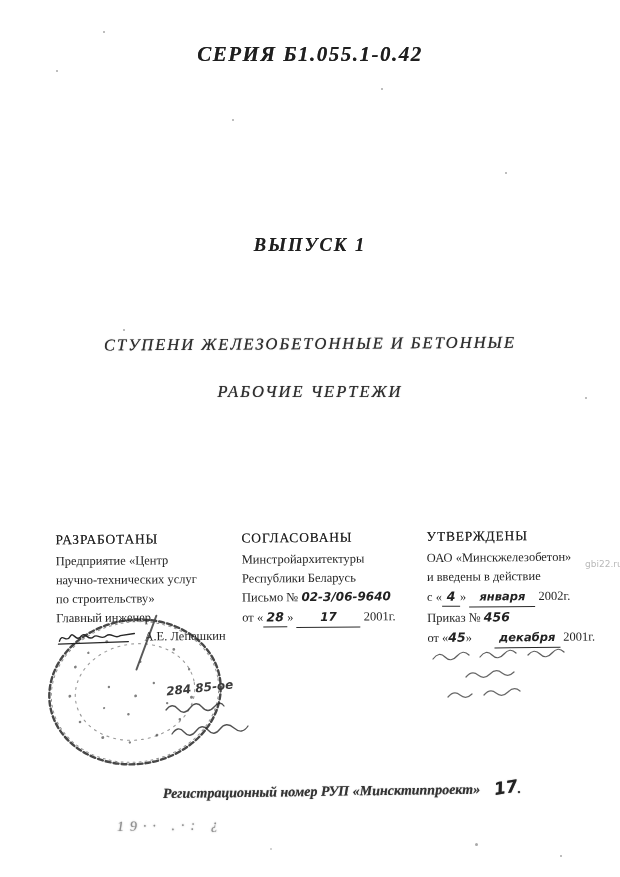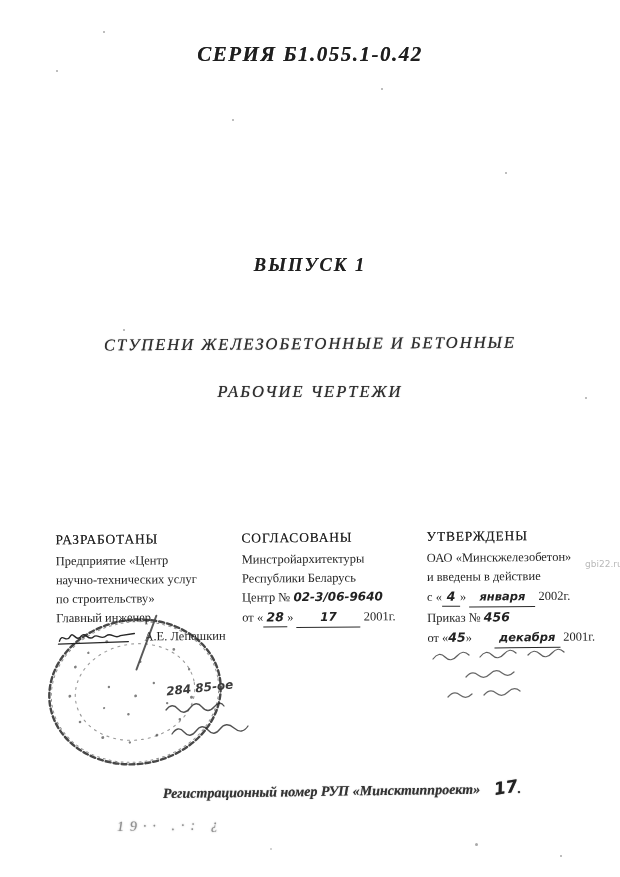--- a/index.html
+++ b/index.html
@@ -18,21 +18,20 @@
     letter-spacing:1.5px;
     text-shadow:0 0 0.6px rgba(0,0,0,0.7);
   }
   .main-title{
     top:162px;font-size:17.5px;line-height:24px;letter-spacing:0.5px;
     text-shadow:0 0 0.5px rgba(0,0,0,0.55);
   }
   .issue{
     top:235px;font-size:18.5px;font-weight:bold;font-style:italic;letter-spacing:2px;
     text-shadow:0 0 0.5px rgba(0,0,0,0.6);
-    margin-top:20px;
   }
   .subtitle{
     font-size:16.5px;font-style:italic;letter-spacing:2px;
     color:#2e2e2e;
     text-shadow:0 0 0.8px rgba(40,40,40,0.8);
   }
   .sub1{top:334px;transform:rotate(-0.4deg);}
   .sub2{top:382px;}
   .cols{
     top:528px;left:0;width:620px;height:130px;
@@ -113,21 +112,21 @@
         </svg>
         <span>А.Е. Лепешкин</span>
       </div>
     </div>
 
     <div class="col col-agr">
       <div class="col-heading">СОГЛАСОВАНЫ</div>
       <div class="line">Минстройархитектуры</div>
       <div class="line">Республики Беларусь</div>
       <div class="line">
-        <span>Центр №</span>
+        <span>Письмо №</span>
         <span class="hw" style="font-size:12px;">02-3/06-9640</span>
       </div>
       <div class="line">
         <span>от «</span><span class="hw u blank-28">28</span><span>»</span>
         <span class="hw u blank-12" style="font-size:12px;">17</span>
         <span>2001г.</span>
       </div>
     </div>
 
     <div class="col col-app">

